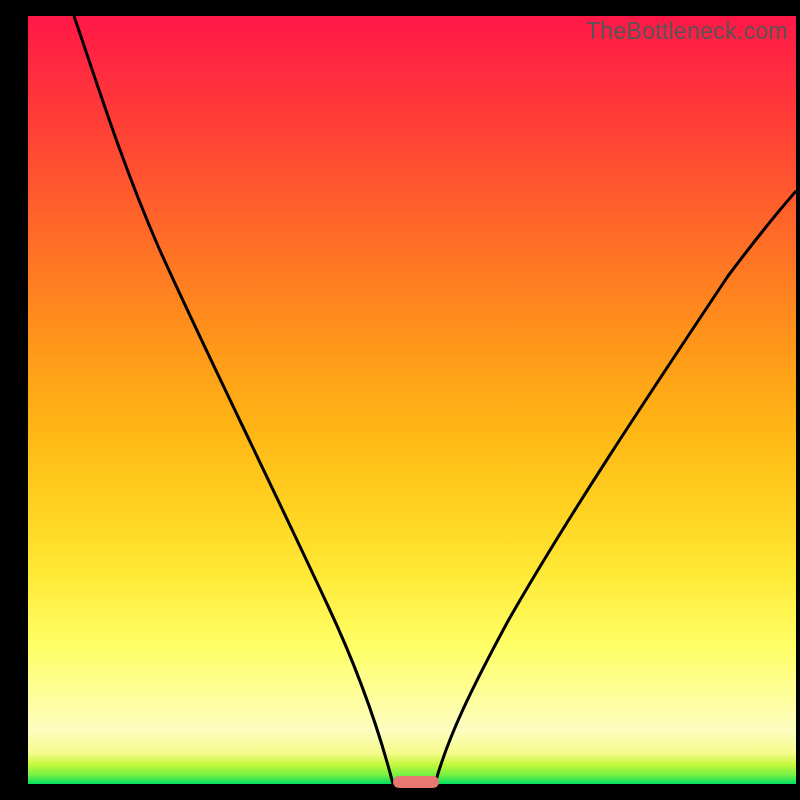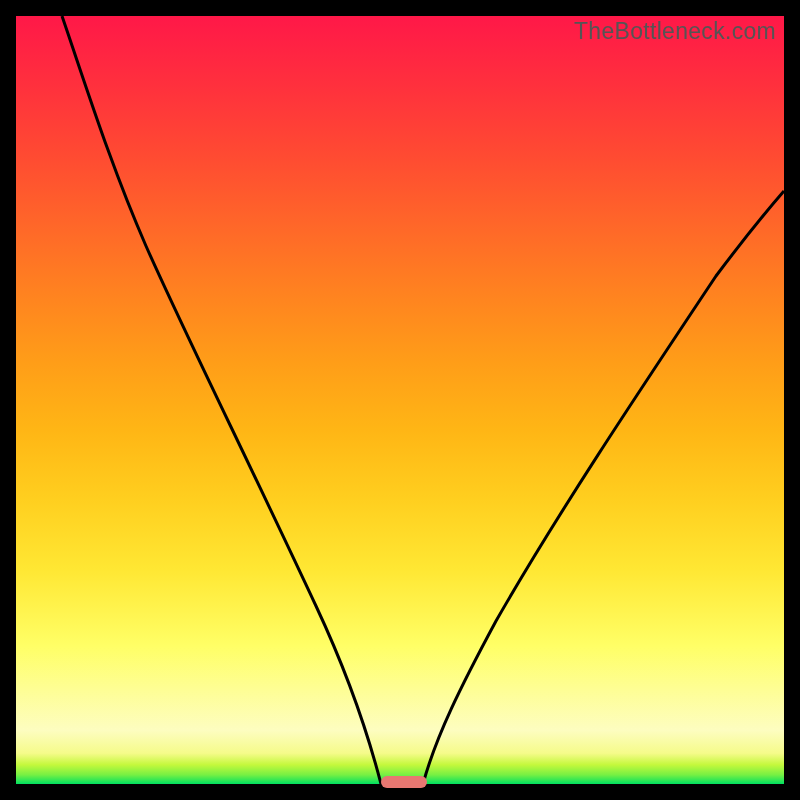--- a/index.html
+++ b/index.html
@@ -12,21 +12,21 @@
     font-family: Arial, Helvetica, sans-serif;
   }
   .frame {
     position: relative;
     width: 800px;
     height: 800px;
     background: #000;
   }
   .plot-area {
     position: absolute;
-    left: 16px;
+    left: 28px;
     top: 16px;
     width: 768px;
     height: 768px;
     
     background: linear-gradient(
       to top,
       #00e060 0%,
       #77f043 1.2%,
       #c4f83c 2.5%,
       #f5fb8a 4%,

